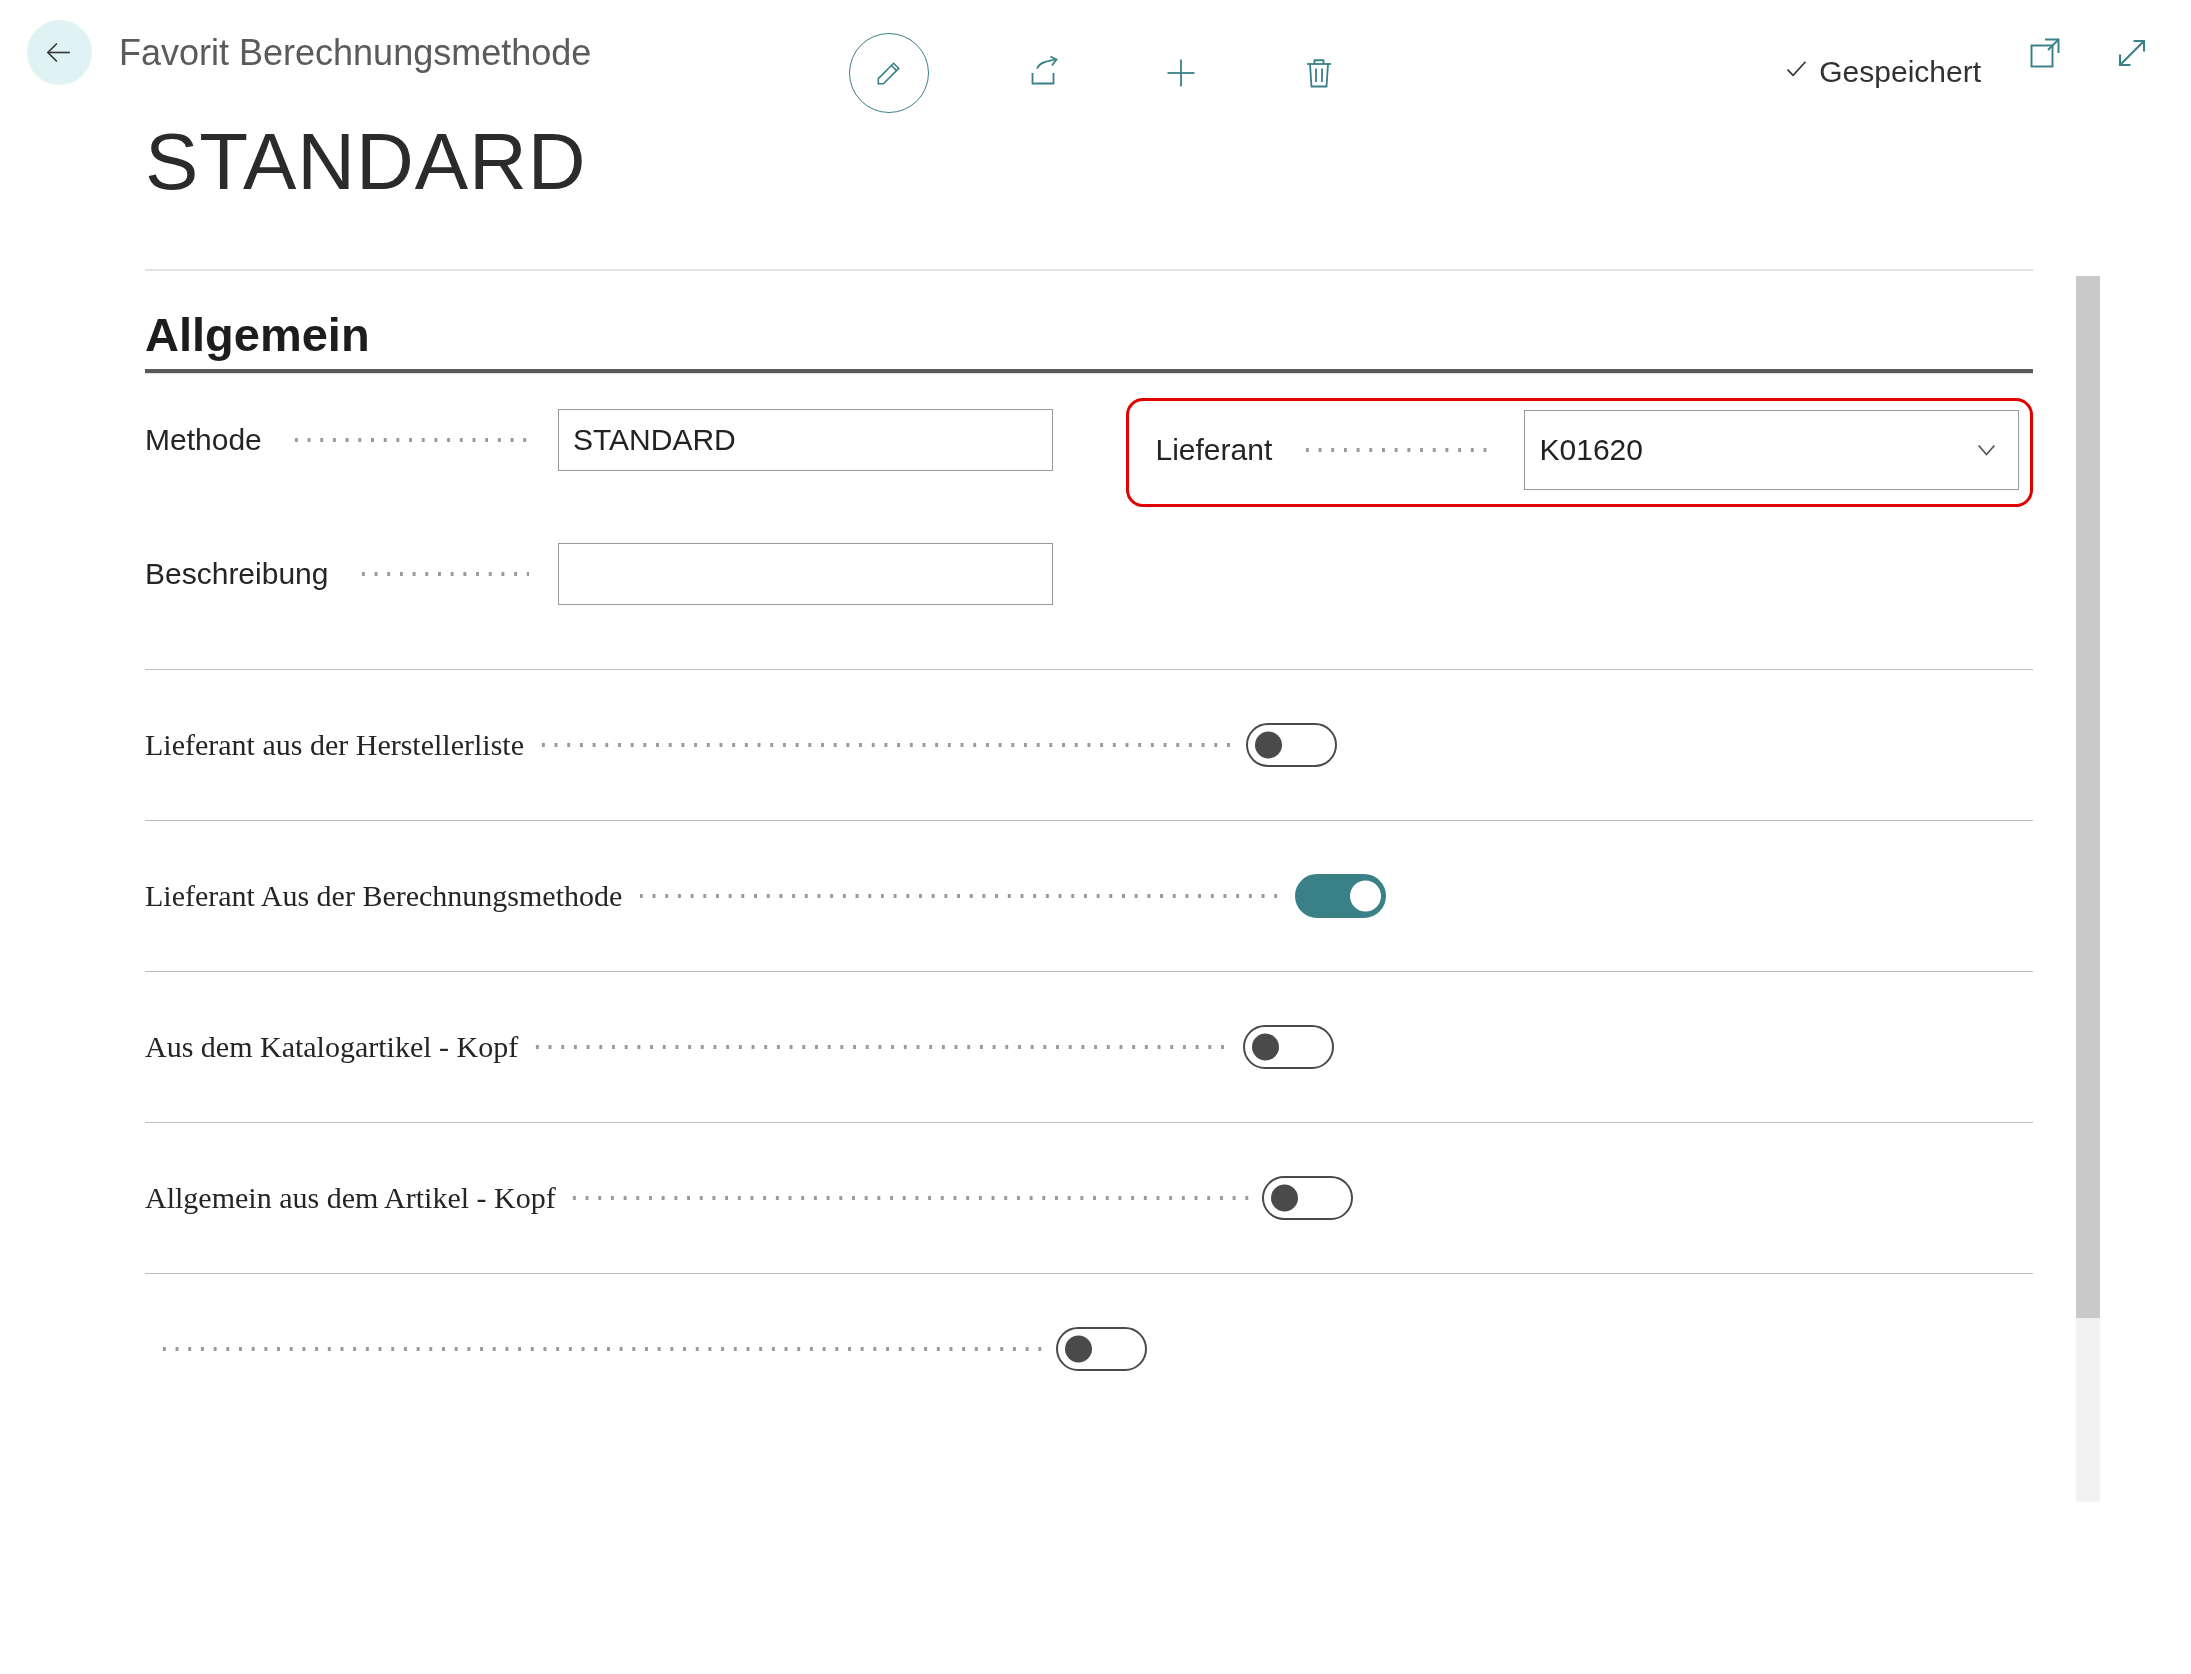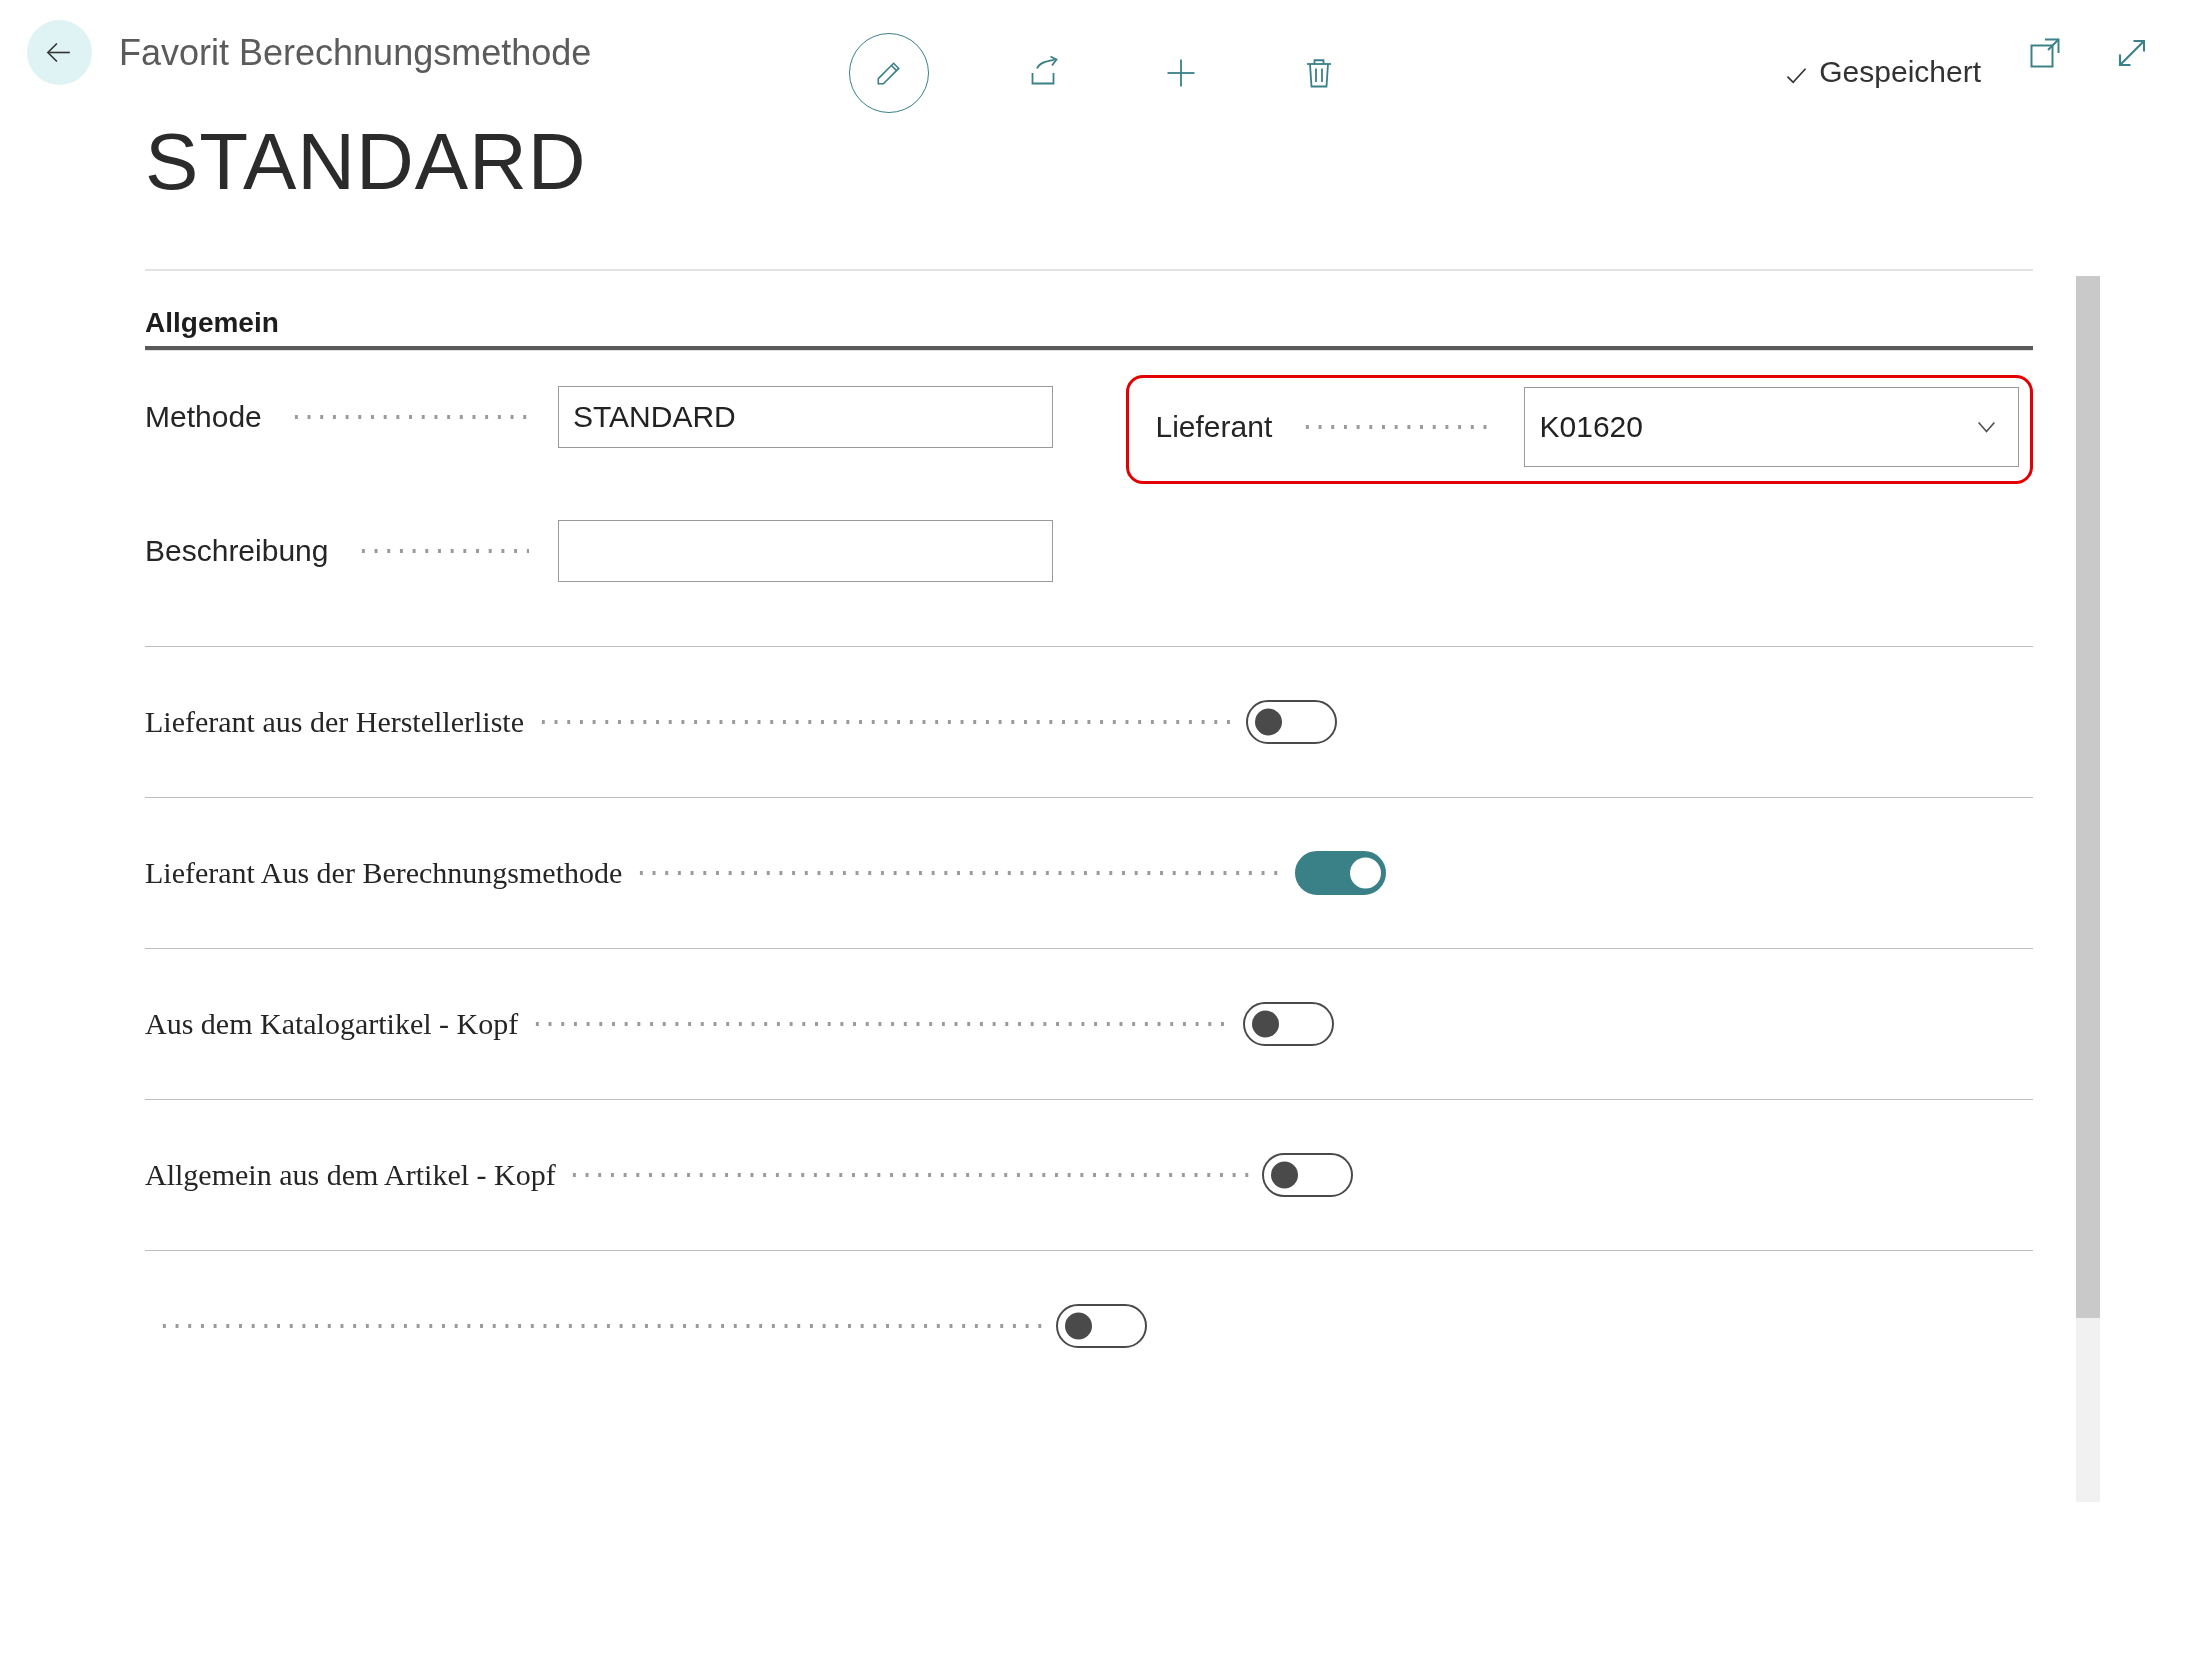--- a/index.html
+++ b/index.html
@@ -70,21 +70,21 @@
     width:80px;height:80px;
     border:1.8px solid var(--teal);
     border-radius:50%;
   }
   .icon-btn.circle svg{width:35px;height:35px;}
   .hdr-right{
     display:flex;align-items:center;gap:40px;
     margin-left:auto;
   }
   .saved-chip{
-    display:flex;align-items:flex-end;gap:9px;
+    display:flex;align-items:flex-start;gap:9px;
     font-size:30px;color:#323232;
     cursor:default;
     margin-top:39px;
   }
   .saved-chip svg{width:27px;height:27px;}
 
   
   .page-title{
     font-weight:300;
     font-size:80px;
@@ -100,21 +100,21 @@
     right:122px;
     top:269px;
     bottom:0;
   }
   .scroll-content{padding-right:36px;}
   .rule-top{
     height:1.8px;background:var(--line-light);
     margin-bottom:36px;
   }
   .section-title{
-    font-size:28px;
+    font-size:47px;
     font-weight:700;
     margin-bottom:7.3px;
   }
   .section-underline{
     height:3.6px;background:#5a5a5a;
     position:relative;
     margin-bottom:36px;
   }
   .section-underline::after{
     content:"";

